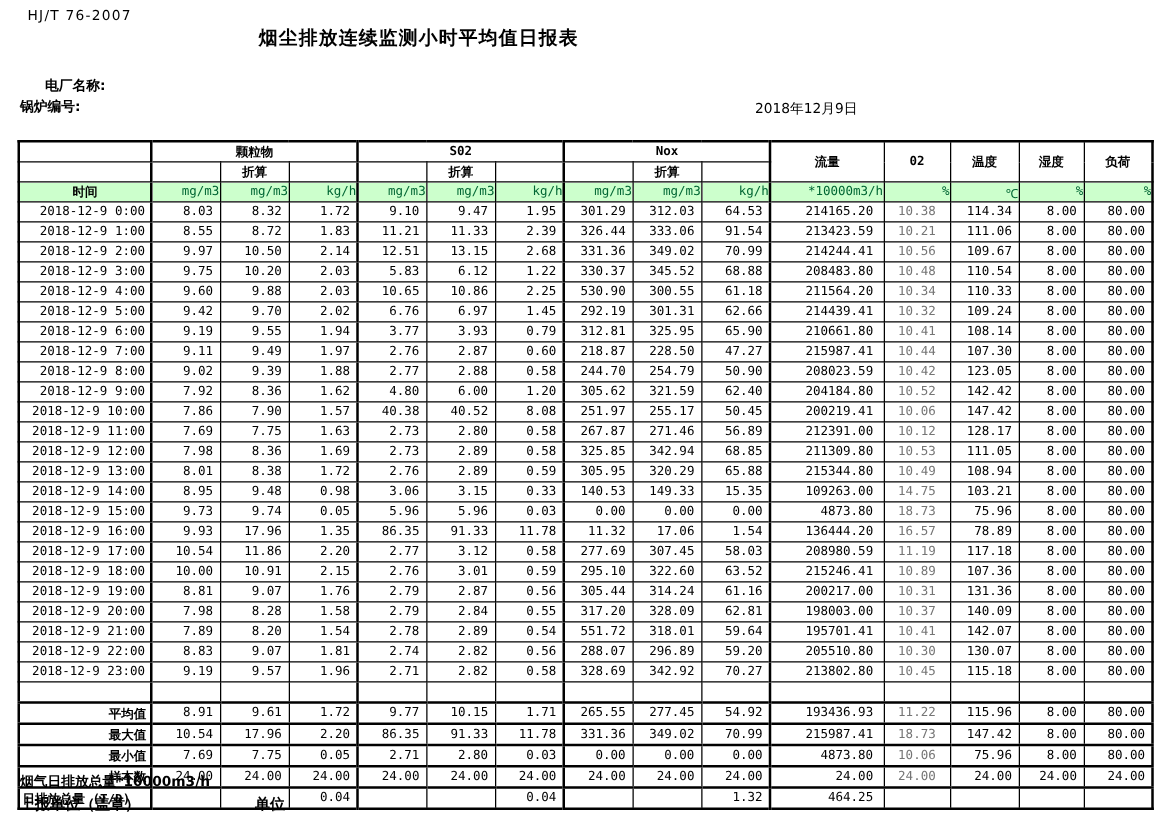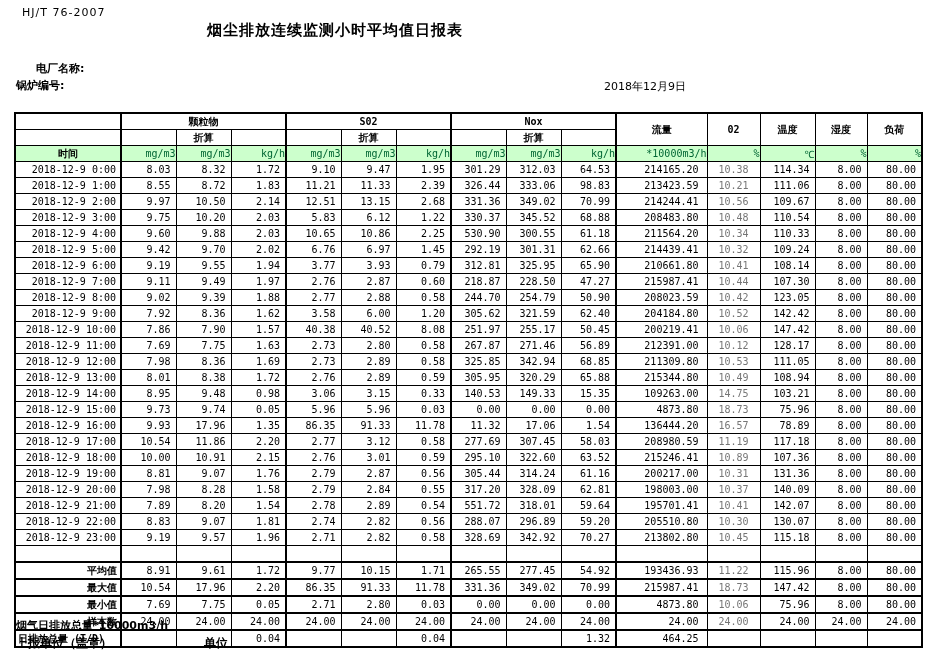--- a/index.html
+++ b/index.html
@@ -135,21 +135,21 @@
       <tr>
         <td class="time">2018-12-9 1:00</td>
         <td class="num b">8.55</td>
         <td class="num">8.72</td>
         <td class="num">1.83</td>
         <td class="num b">11.21</td>
         <td class="num">11.33</td>
         <td class="num">2.39</td>
         <td class="num b">326.44</td>
         <td class="num">333.06</td>
-        <td class="num">98.83</td>
+        <td class="num">91.54</td>
         <td class="num b flow">213423.59</td>
         <td class="o2">10.21</td>
         <td class="num">111.06</td>
         <td class="num">8.00</td>
         <td class="num">80.00</td>
       </tr>
       <tr>
         <td class="time">2018-12-9 2:00</td>
         <td class="num b">9.97</td>
         <td class="num">10.50</td>
@@ -266,21 +266,21 @@
         <td class="o2">10.42</td>
         <td class="num">123.05</td>
         <td class="num">8.00</td>
         <td class="num">80.00</td>
       </tr>
       <tr>
         <td class="time">2018-12-9 9:00</td>
         <td class="num b">7.92</td>
         <td class="num">8.36</td>
         <td class="num">1.62</td>
-        <td class="num b">3.58</td>
+        <td class="num b">4.80</td>
         <td class="num">6.00</td>
         <td class="num">1.20</td>
         <td class="num b">305.62</td>
         <td class="num">321.59</td>
         <td class="num">62.40</td>
         <td class="num b flow">204184.80</td>
         <td class="o2">10.52</td>
         <td class="num">142.42</td>
         <td class="num">8.00</td>
         <td class="num">80.00</td>

